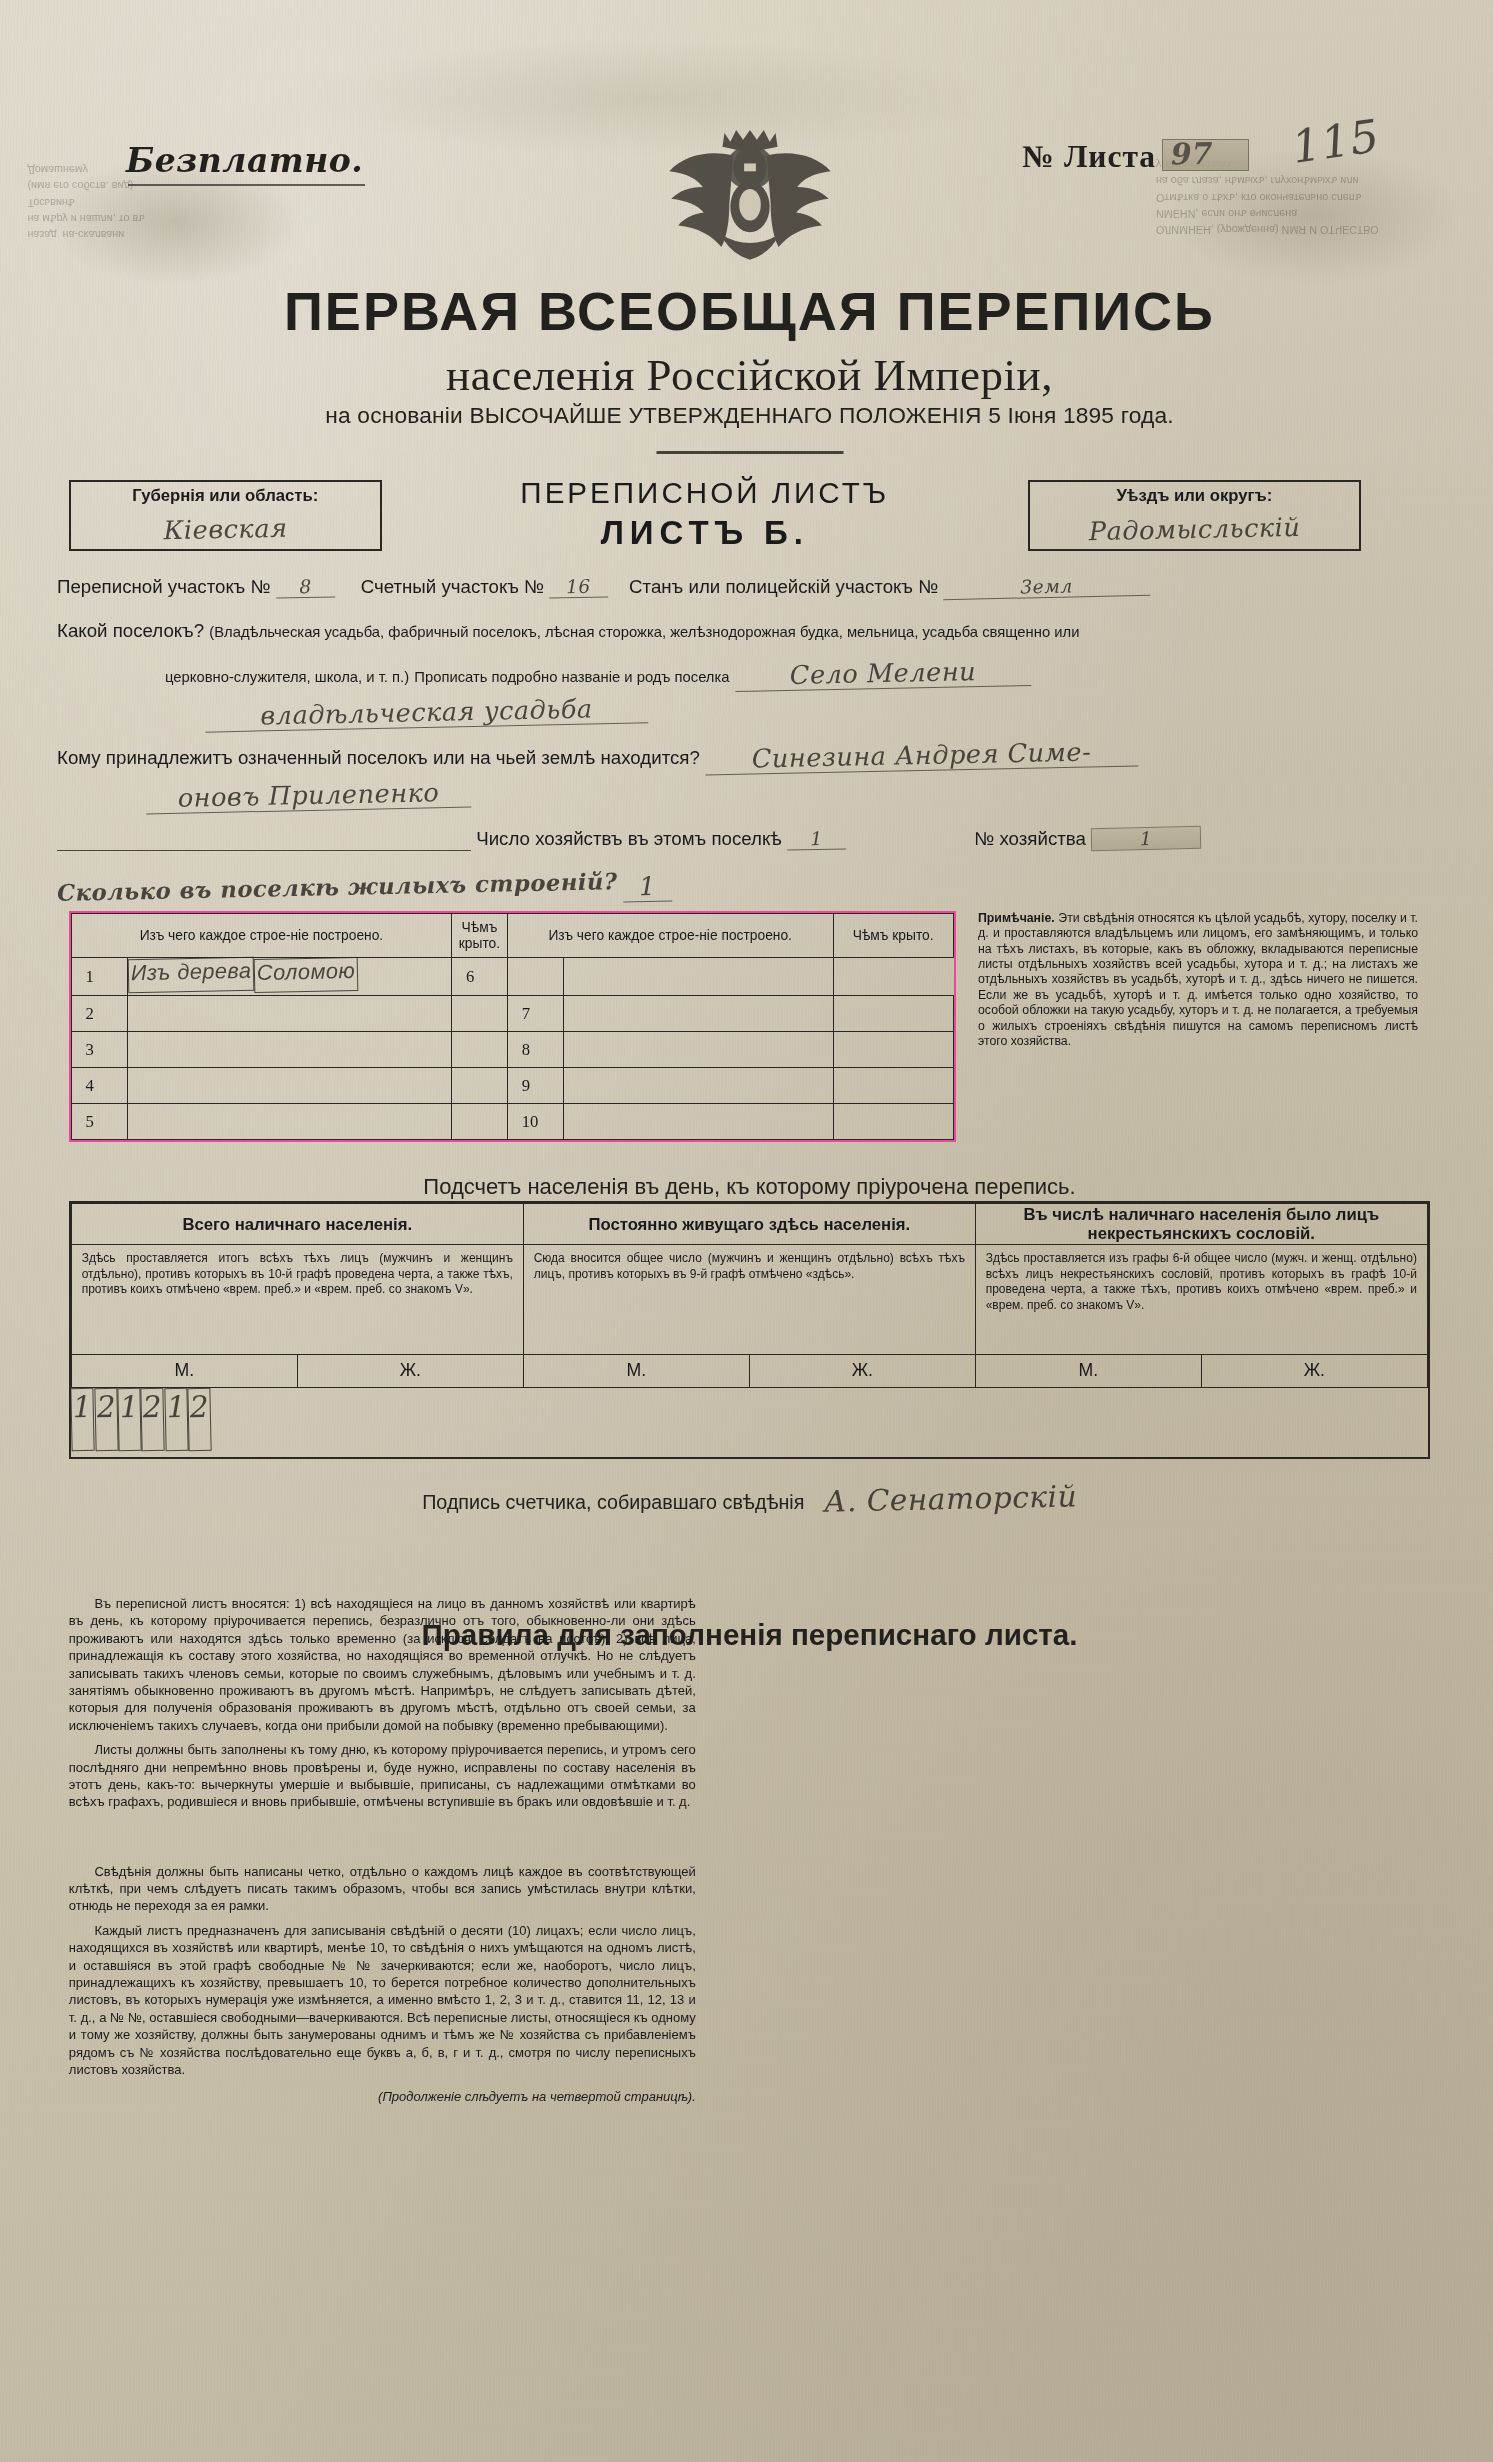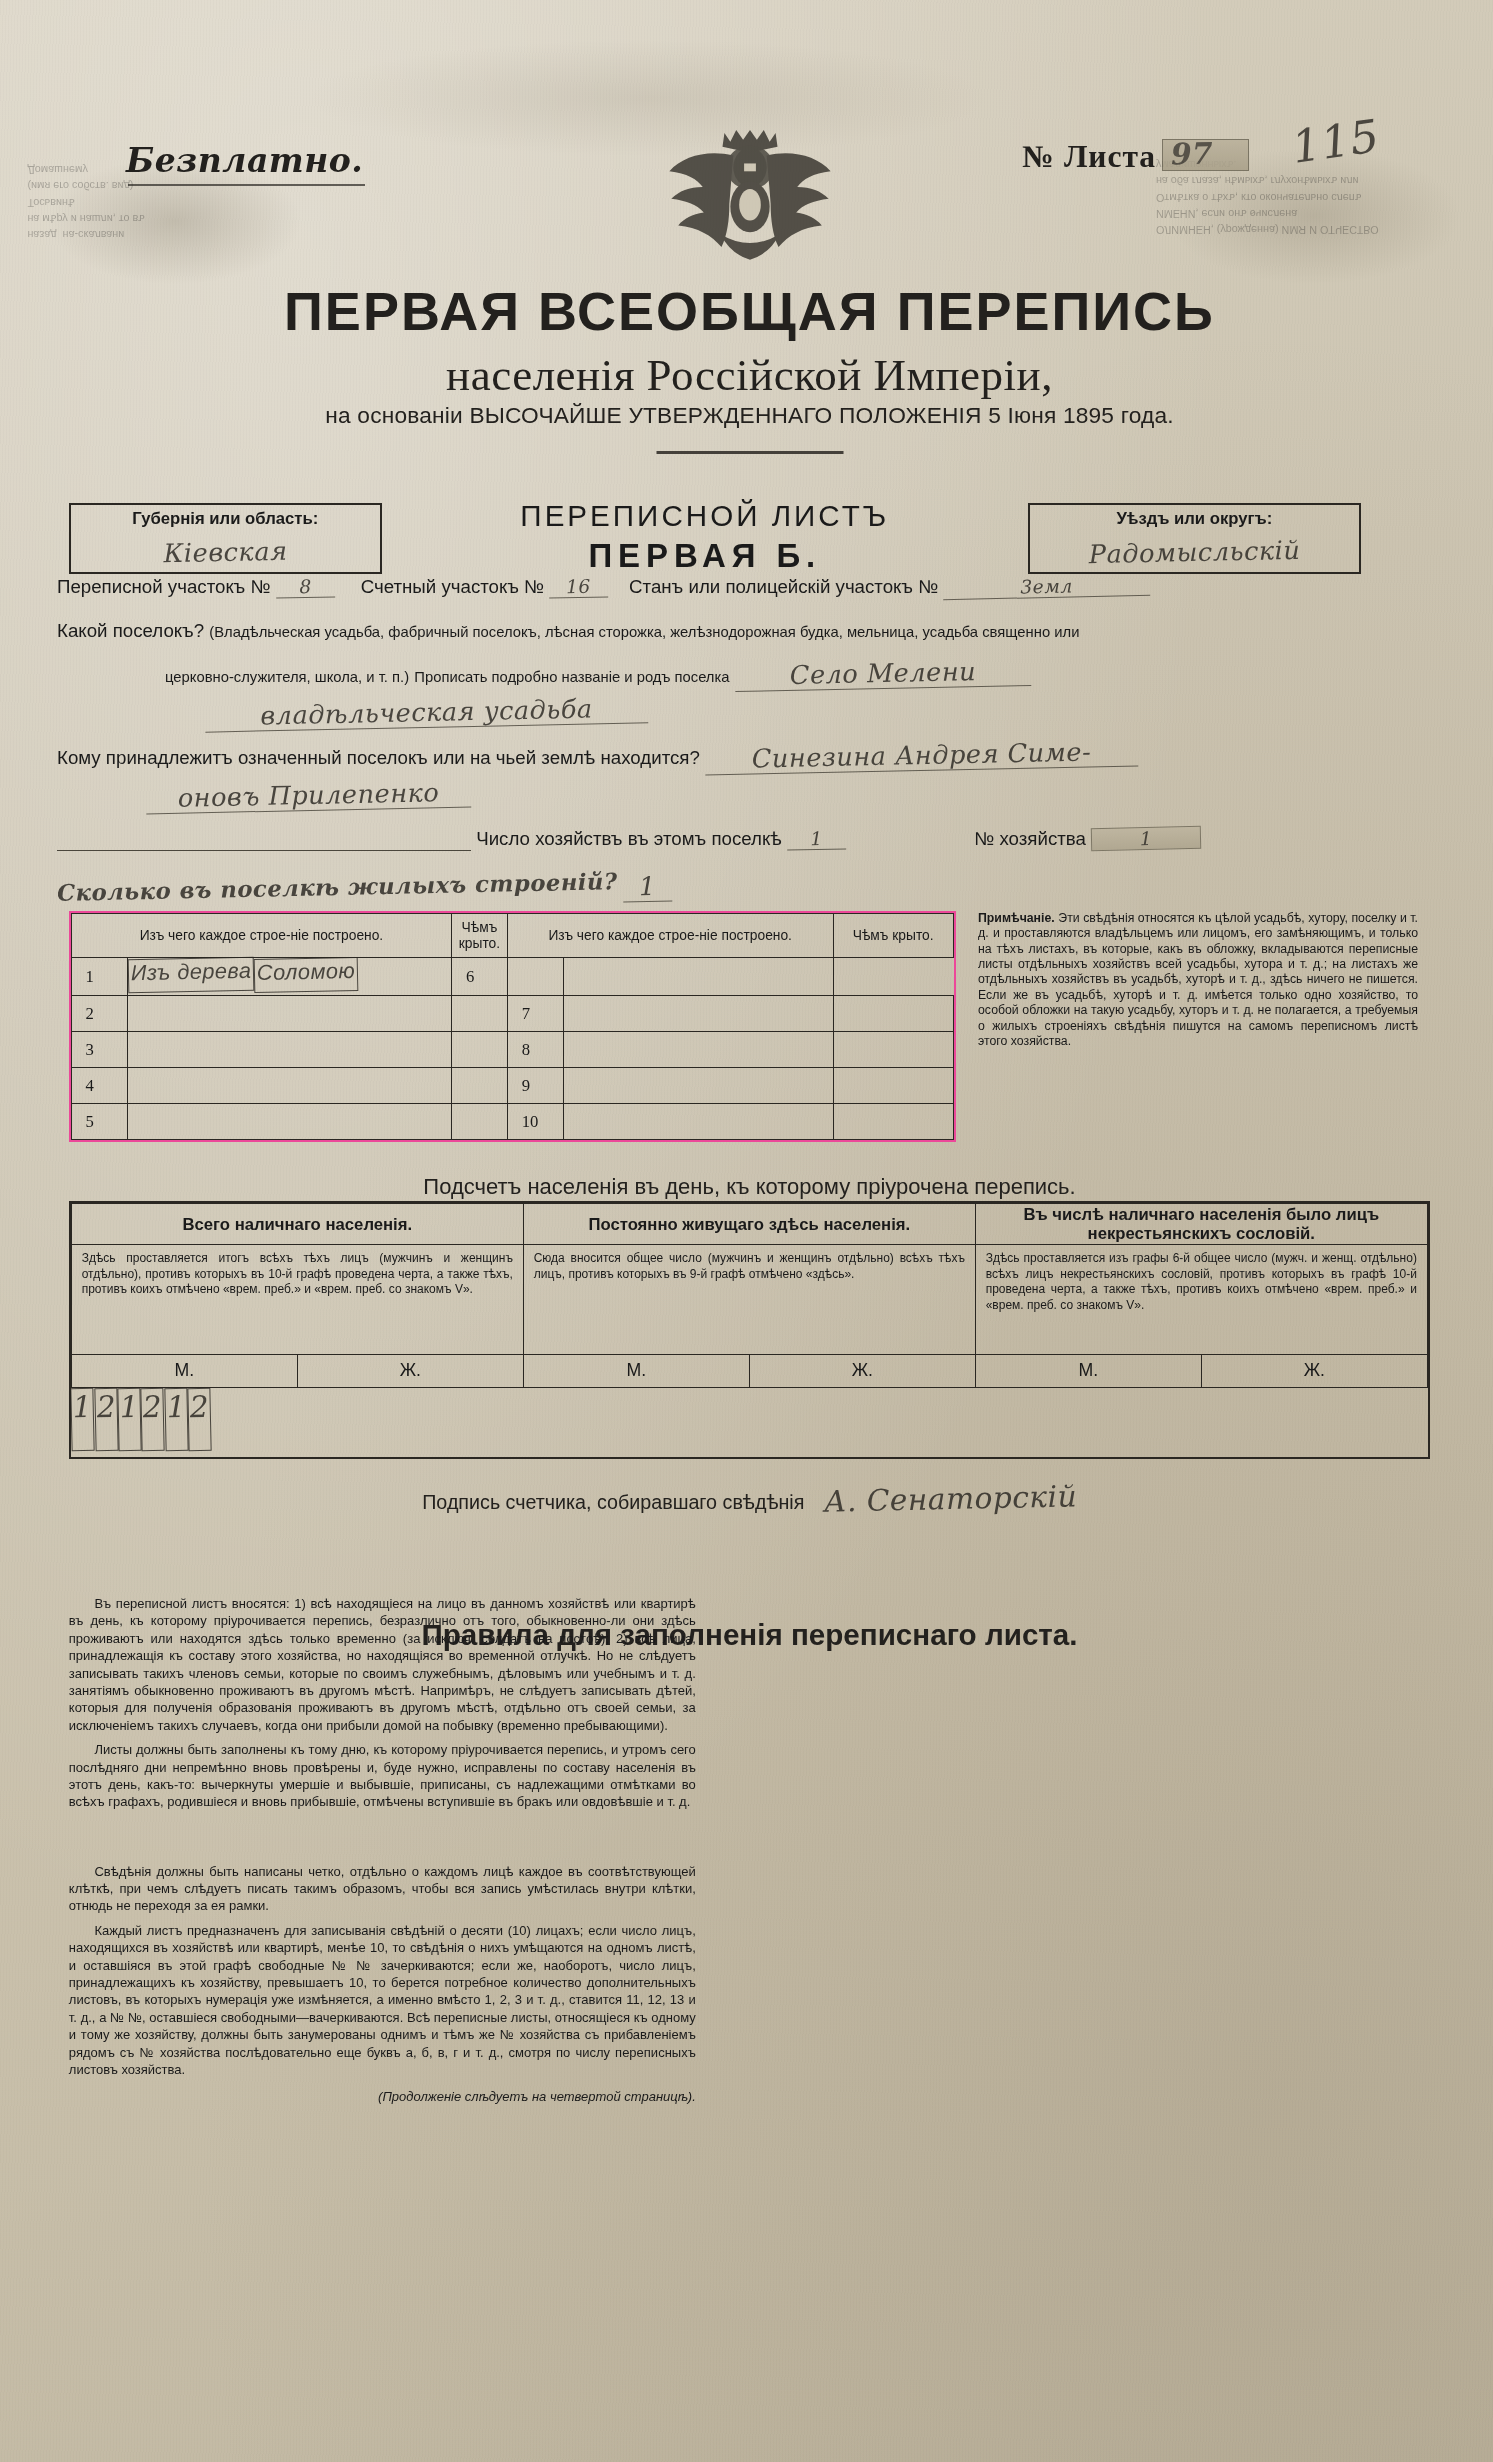--- a/index.html
+++ b/index.html
@@ -90,21 +90,21 @@
     position:absolute;left:0;right:0;top:363px;text-align:center;
     font-family:"Liberation Sans", sans-serif;
     font-size:22.7px;letter-spacing:0.2px;
   }
   .rule{
     position:absolute;left:50%;top:412px;transform:translateX(-50%);
     width:187px;height:3px;background:#2a2722;opacity:.85;
   }
 
   
-  .fb{position:absolute;left:11.8px;top:464px;width:1292px;height:71px;}
+  .fb{position:absolute;left:11.8px;top:441px;width:1292px;height:71px;}
   .fbcell{
     position:absolute;top:0;border:2px solid #2a2722;height:71px;box-sizing:border-box;
   }
   .fbL{left:0;width:313px;}
   .fbR{right:0;width:333px;}
   .fbcap{
     position:absolute;left:0;right:0;top:3.9px;text-align:center;
     font-family:"Liberation Sans", sans-serif;font-weight:bold;font-size:16.7px;
   }
   .fbval{
@@ -250,21 +250,21 @@
   <div class="t3 ink">на основаніи ВЫСОЧАЙШЕ УТВЕРЖДЕННАГО ПОЛОЖЕНІЯ 5 Іюня 1895 года.</div>
   <div class="rule"></div>
 
   <div class="fb">
     <div class="fbcell fbL">
       <div class="fbcap">Губернія или область:</div>
       <div class="fbval hand">Кіевская</div>
     </div>
     <div class="fbmid">
       <div class="l1">ПЕРЕПИСНОЙ ЛИСТЪ</div>
-      <div class="l2">ПЕРВАЯ Б.</div>
+      <div class="l2">ЛИСТЪ Б.</div>
     </div>
     <div class="fbcell fbR">
       <div class="fbcap">Уѣздъ или округъ:</div>
       <div class="fbval hand">Радомысльскій</div>
     </div>
   </div>
 
   <div class="ln" style="left:0;top:537px;width:1361px;">
     <span>Переписной участокъ №</span>
     <span class="ul hand" style="width:59px;">8</span>

